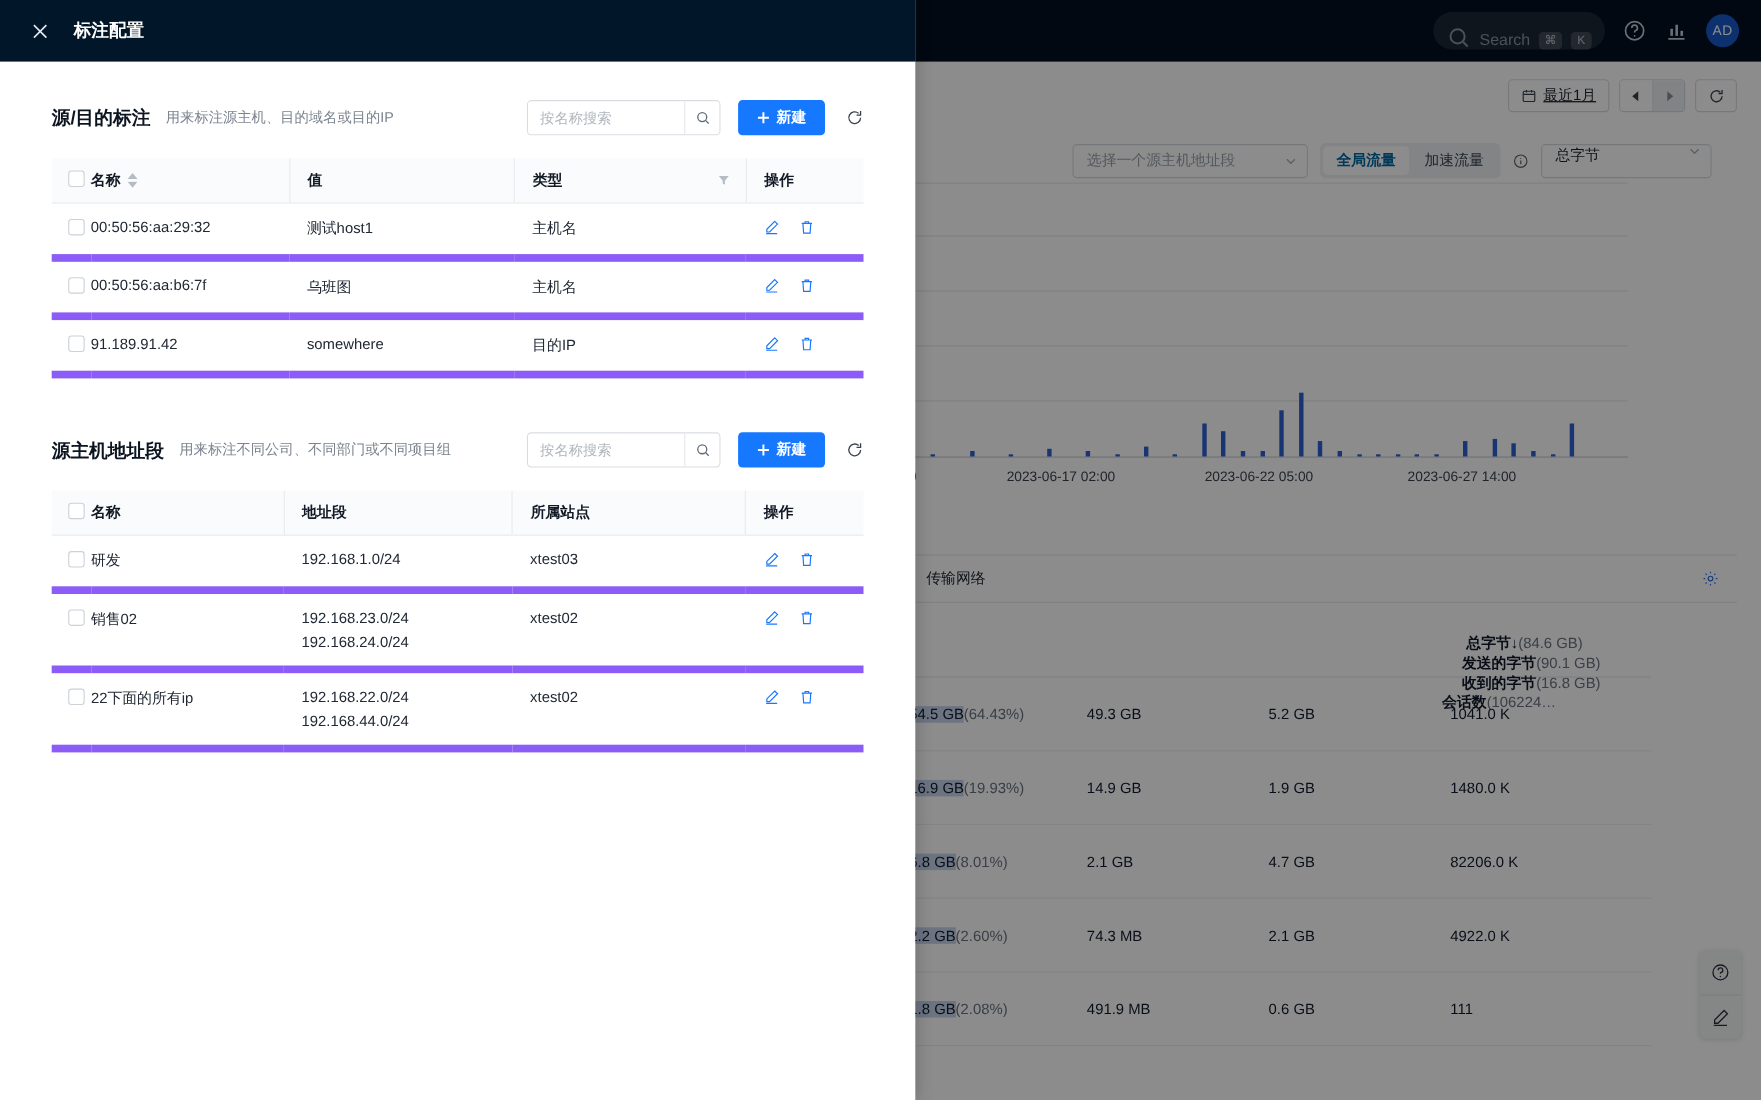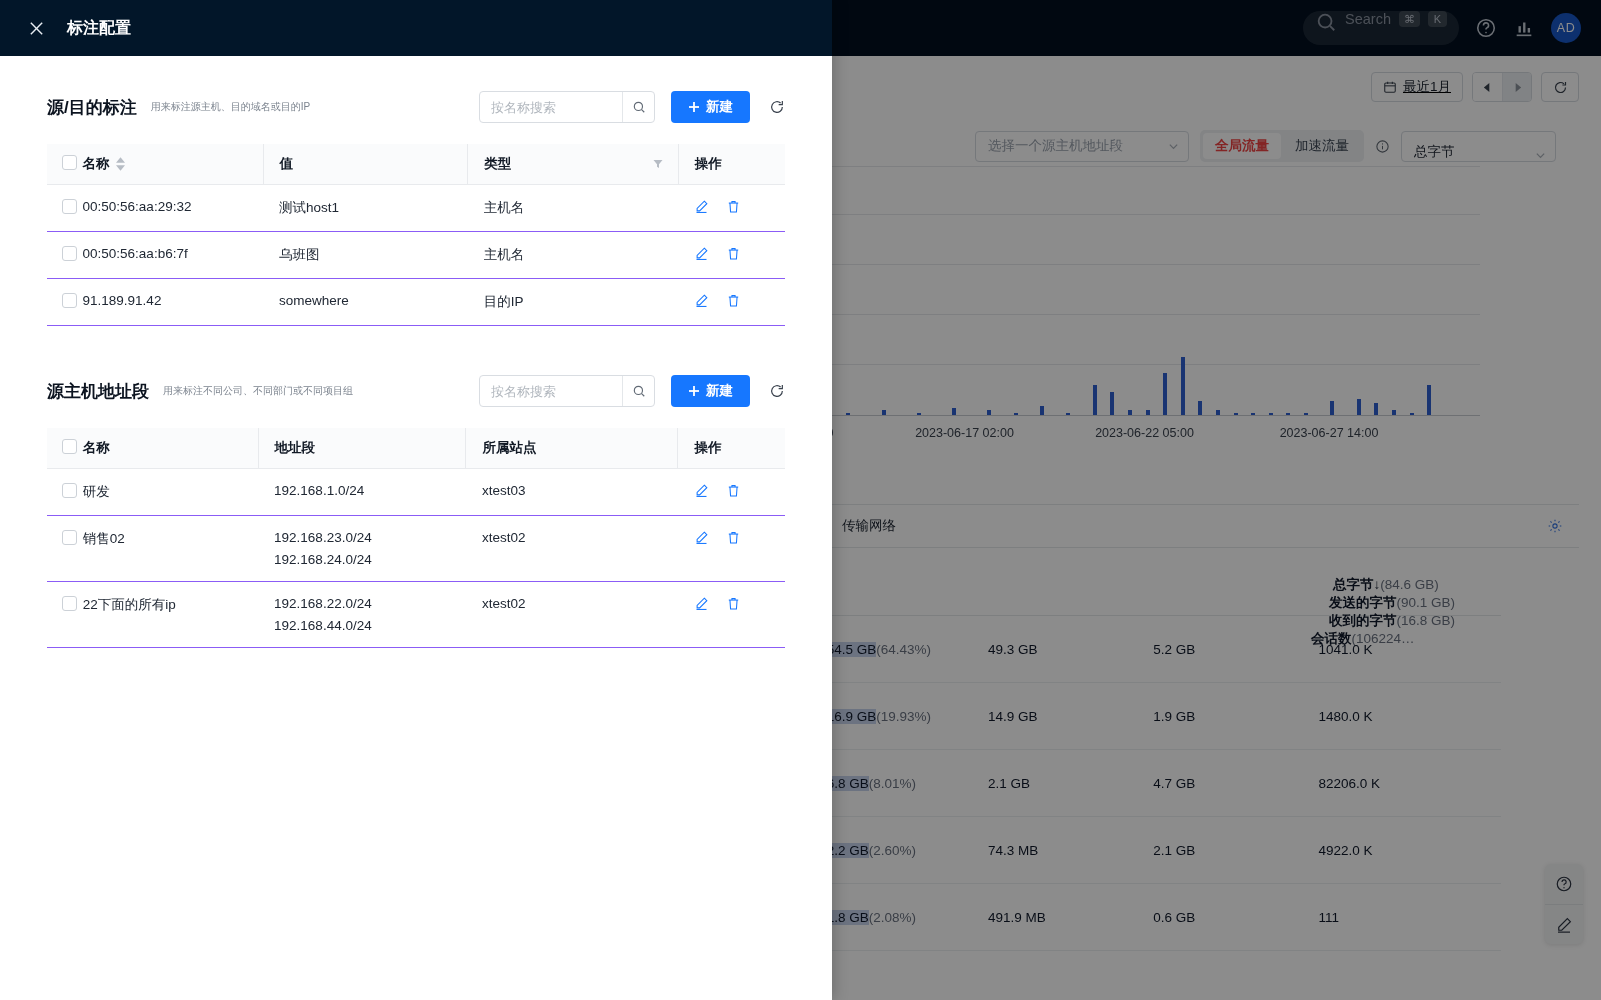--- a/index.html
+++ b/index.html
@@ -12,21 +12,21 @@
 
   
   .bg-app { position: absolute; inset: 0; background: #ffffff; }
   .bg-topbar {
     position: absolute; left: 0; top: 0; width: 1601px; height: 56px;
     background: #020f1f;
     display: flex; align-items: center; justify-content: flex-end;
     padding-right: 20px; gap: 16px;
   }
   .search-pill {
-    display: flex; align-items: flex-start; gap: 8px;
+    display: flex; align-items: flex-end; gap: 8px;
     background: rgba(255,255,255,0.10);
     border-radius: 18px; height: 34px; padding: 0 12px 0 12px;
     min-width: 150px;
   }
   .search-pill .lbl { color: #8a93a0; font-size: 14.5px; }
   .kbd {
     background: rgba(255,255,255,0.16); color: #b9c1cc;
     border-radius: 4px; font-size: 11px; padding: 2px 5px;
     line-height: 1.1; min-width: 19px; text-align: center;
   }
@@ -60,24 +60,24 @@
   }
   .select-box {
     border: 1px solid #d6dae0; border-radius: 4px; background: #fff;
     height: 31px; display: flex; align-items: center; justify-content: space-between;
     padding: 0 9px 0 12px; font-size: 13.5px; color: #9aa2ad; gap: 10px;
   }
   .seg {
     display: flex; background: #eef0f3; border-radius: 5px; padding: 3px; gap: 2px;
   }
   .seg > div { font-size: 13.5px; padding: 4px 12px; border-radius: 4px; color: #3c4654; }
-  .seg > div.on { background: #fff; color: #ef4444; font-weight: 600; }
+  .seg > div.on { background: #fff; color: #0369a1; font-weight: 600; }
   .select-box2 {
     border: 1px solid #d6dae0; border-radius: 4px; background: #fff;
-    height: 31px; width: 155px; display: flex; align-items: flex-end;
+    height: 31px; width: 155px; display: flex; align-items: flex-start;
     justify-content: space-between; padding: 0 9px 0 12px; font-size: 13.5px; color: #1c2430;
   }
 
   
   .chart-wrap { position: absolute; left: 600px; top: 110px; width: 880px; height: 250px; }
   .grid-line { position: absolute; left: 0; right: 0; height: 1px; background: #e6e8eb; }
   .chart-axis { position: absolute; left: 0; right: 0; bottom: 0; height: 1px; background: #c8ccd2; }
   .bars { position: absolute; left: 0; right: 0; bottom: 1px; height: 60px; }
   .bar { position: absolute; bottom: 0; width: 4px; background: #2f5fd0; }
   .xticks {
@@ -137,21 +137,21 @@
     height: 56px; background: #021629; display: flex; align-items: center;
     gap: 22px; padding-left: 28px;
   }
   .drawer-head .x { color: #e8edf3; width: 17px; height: 17px; }
   .drawer-title { color: #ffffff; font-size: 16px; font-weight: 700; }
 
   .drawer-body { padding: 34px 47px 0 47px; }
 
   .sec-title-row { display: flex; align-items: center; height: 34px; }
   .sec-title { font-size: 17px; font-weight: 700; color: #0c1420; }
-  .sec-desc { font-size: 10px; color: #7b838e; margin-left: 14px; }
+  .sec-desc { font-size: 13px; color: #7b838e; margin-left: 14px; }
   .spacer { flex: 1; }
   .inp-group { display: flex; height: 32px; border: 1px solid #d9dde2; border-radius: 4px; overflow: hidden; background: #fff; }
   .inp-group input {
     border: 0; outline: none; width: 142px; padding: 0 11px; font-size: 13px;
     font-family: inherit; color: #2b3340; background: transparent;
   }
   .inp-group input::placeholder { color: #b0b6bd; }
   .inp-btn { width: 32px; display: flex; align-items: center; justify-content: center; border-left: 1px solid #e4e7ea; color: #616a75; }
   .btn-primary {
     margin-left: 16px; background: #1677ff; color: #fff; border-radius: 4px;
@@ -161,21 +161,21 @@
   .reload { margin-left: 19px; color: #3a424e; display: flex; align-items: center; }
 
   table.tbl { width: 100%; border-collapse: collapse; margin-top: 20px; }
   table.tbl th {
     text-align: left; font-size: 13.5px; font-weight: 700; color: #121a26;
     padding: 11px 0 11px 0; border-bottom: 1px solid #e8eaed;
     background: #fafbfc; vertical-align: middle;
   }
   table.tbl td {
     font-size: 13.5px; color: #202834; padding: 14px 0;
-    border-bottom: 1px solid #8b5cf6; vertical-align: top;
+    border-bottom: 7px solid #8b5cf6; vertical-align: top;
   }
   .w-chk { width: 36px; padding-left: 15px !important; }
   .w-name { width: 186px; }
   .w-val { width: 214px; }
   .w-type { width: 222px; }
   .w-act { width: 110px; }
   .divider-cell { border-left: 1px solid #e8eaed; padding-left: 16px !important; }
   .chk {
     width: 15px; height: 15px; border: 1px solid #ccd1d7; border-radius: 3px;
     background: #fff; display: inline-block;

